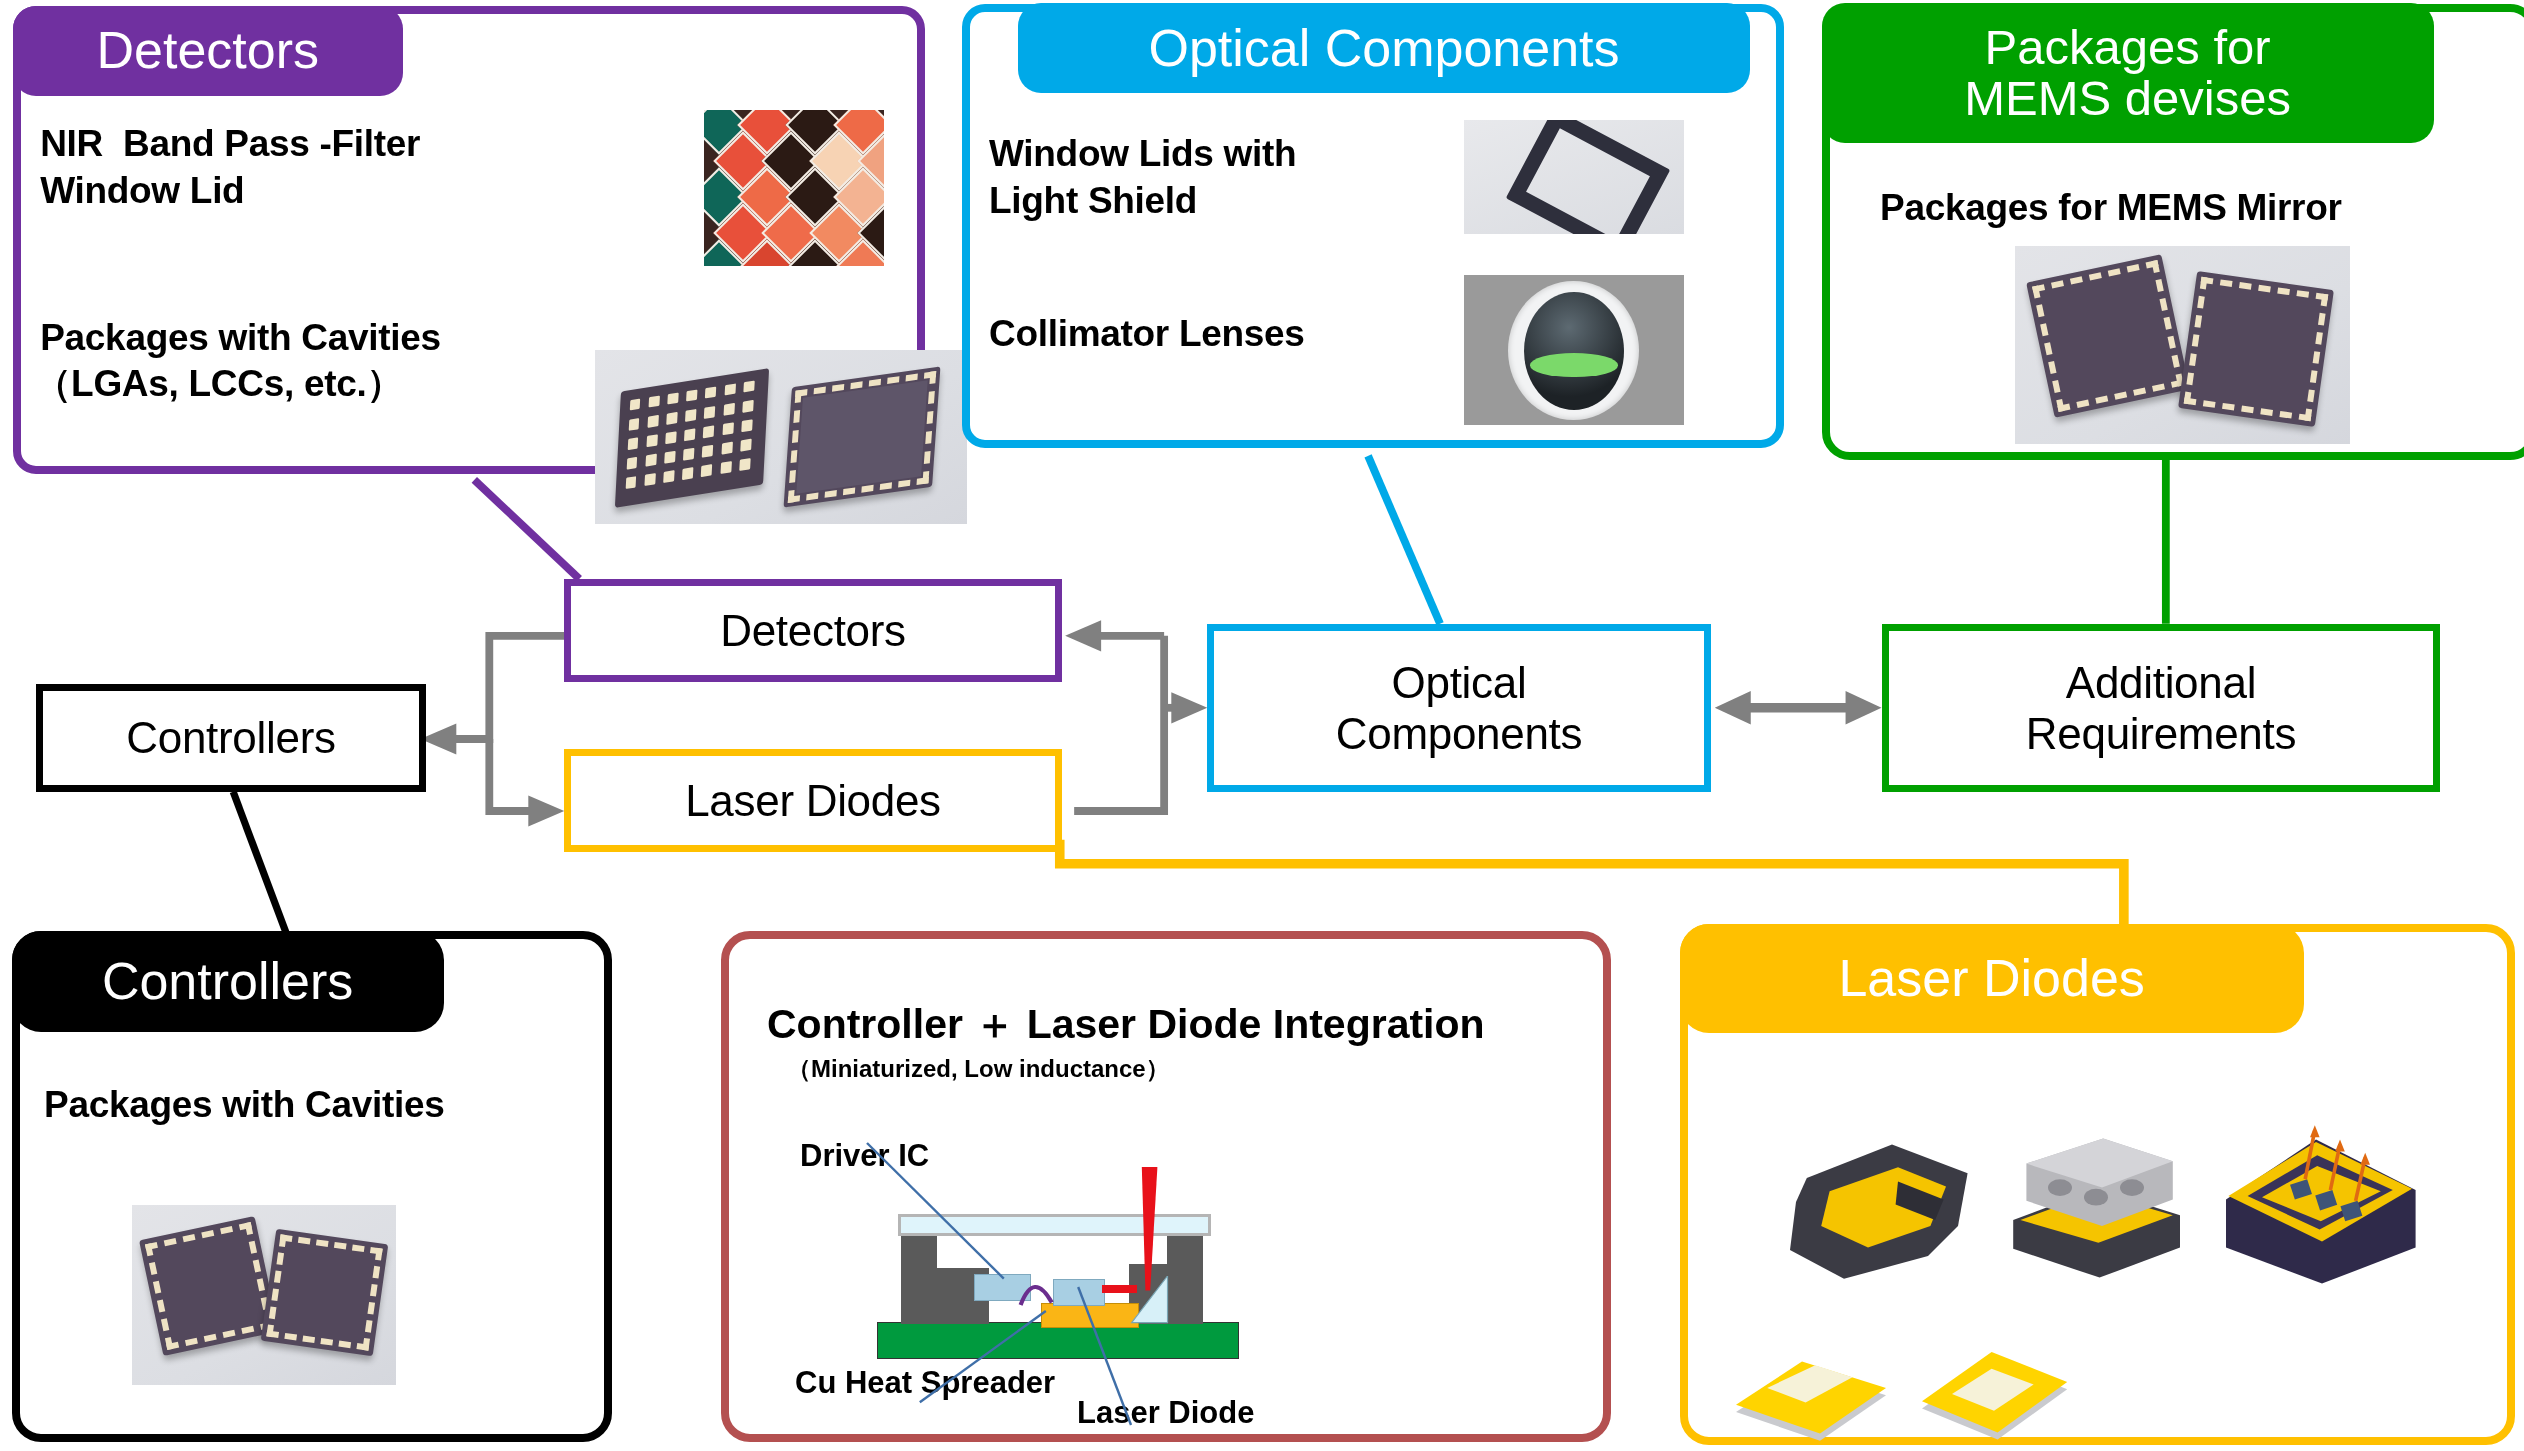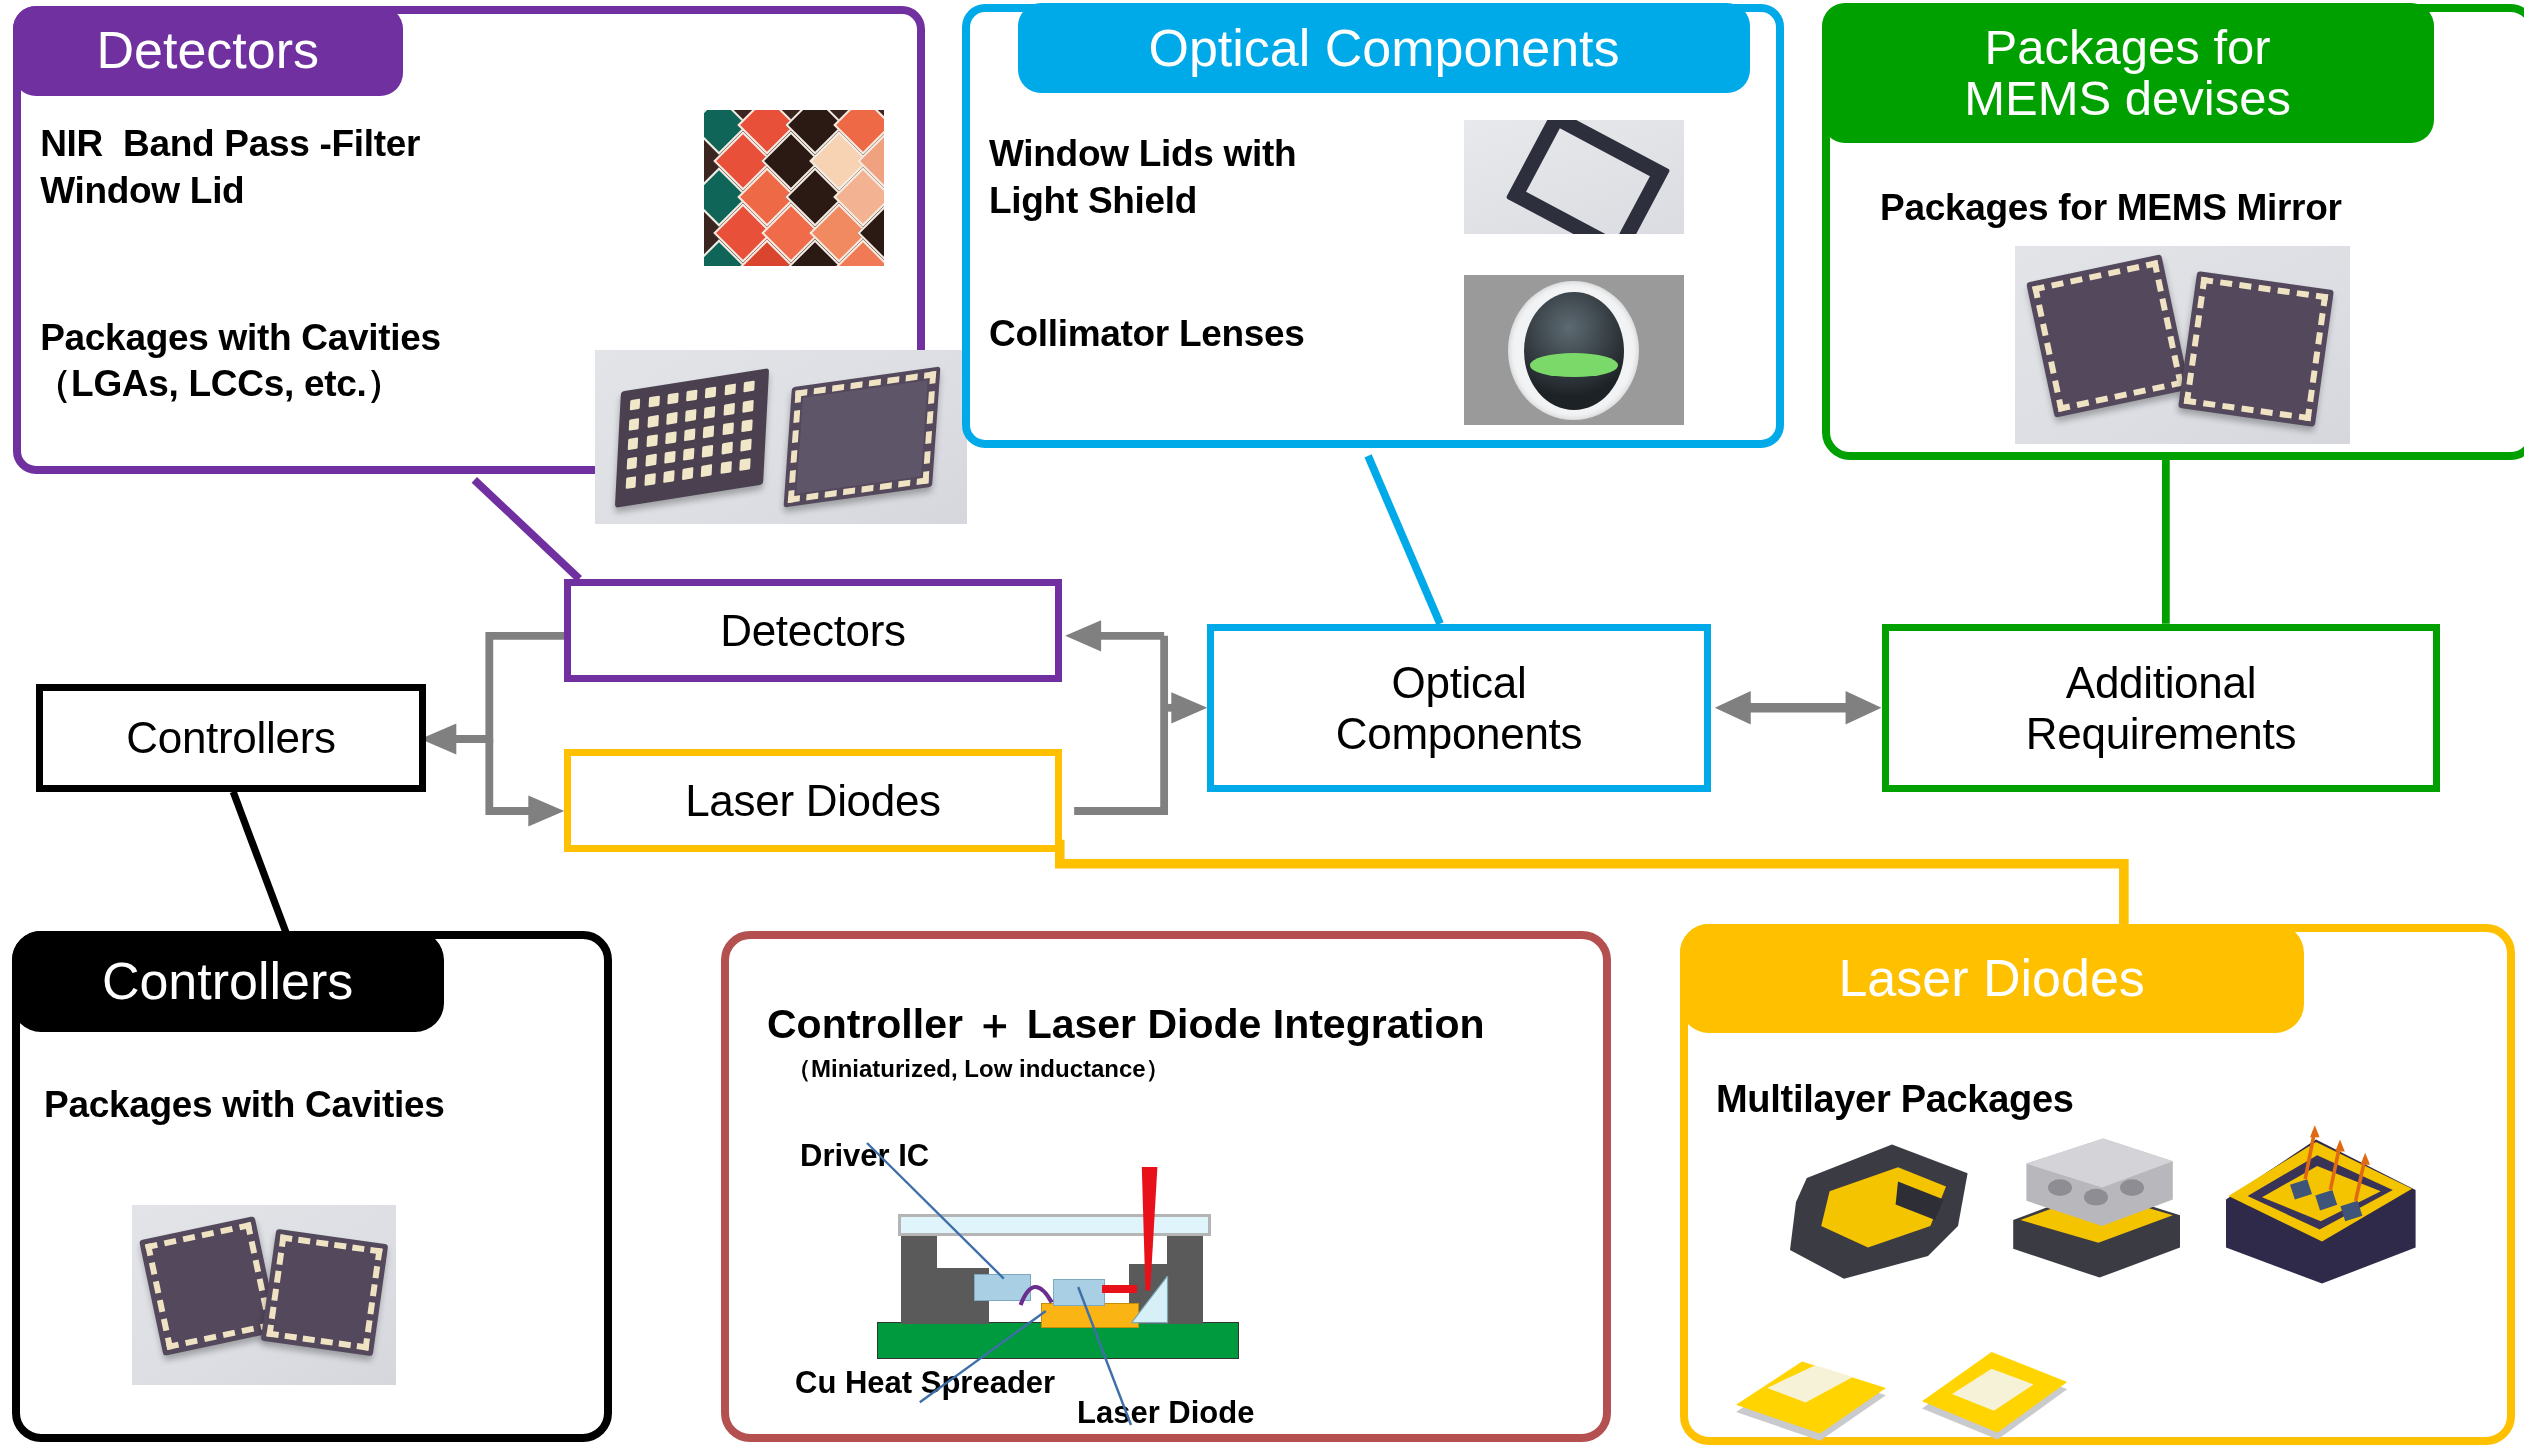--- a/index.html
+++ b/index.html
@@ -315,21 +315,20 @@
       <line x1="120" y1="20" x2="348" y2="246" stroke="#3f6fa8" stroke-width="4"></line>
       <line x1="208" y1="452" x2="418" y2="300" stroke="#3f6fa8" stroke-width="4"></line>
       <line x1="560" y1="490" x2="472" y2="260" stroke="#3f6fa8" stroke-width="4"></line>
     </svg>
   </div>
 </div>
 
 <div class="card card-laser">
   <div class="pill pill-laser">Laser Diodes</div>
 
-  <div class="body-line" style="left:28px;top:145px;font-size:38px;">Multilayer Packages</div>
 
   <div class="art" style="left:90px;top:198px;width:684px;height:162px;">
 
     <svg width="204" height="156" style="position:absolute;left:0;top:6px;" viewBox="0 0 340 260">
       <polygon points="48,70 190,14 316,62 300,150 250,200 110,238 20,190 30,110" fill="#3b3b44"></polygon>
       <polygon points="86,92 200,52 280,84 254,150 150,186 72,150" fill="#F5C400"></polygon>
       <polygon points="200,76 276,106 262,140 196,114" fill="#2e2e36"></polygon>
     </svg>
 
     <svg width="216" height="156" style="position:absolute;left:204px;top:0px;" viewBox="0 0 360 260">

